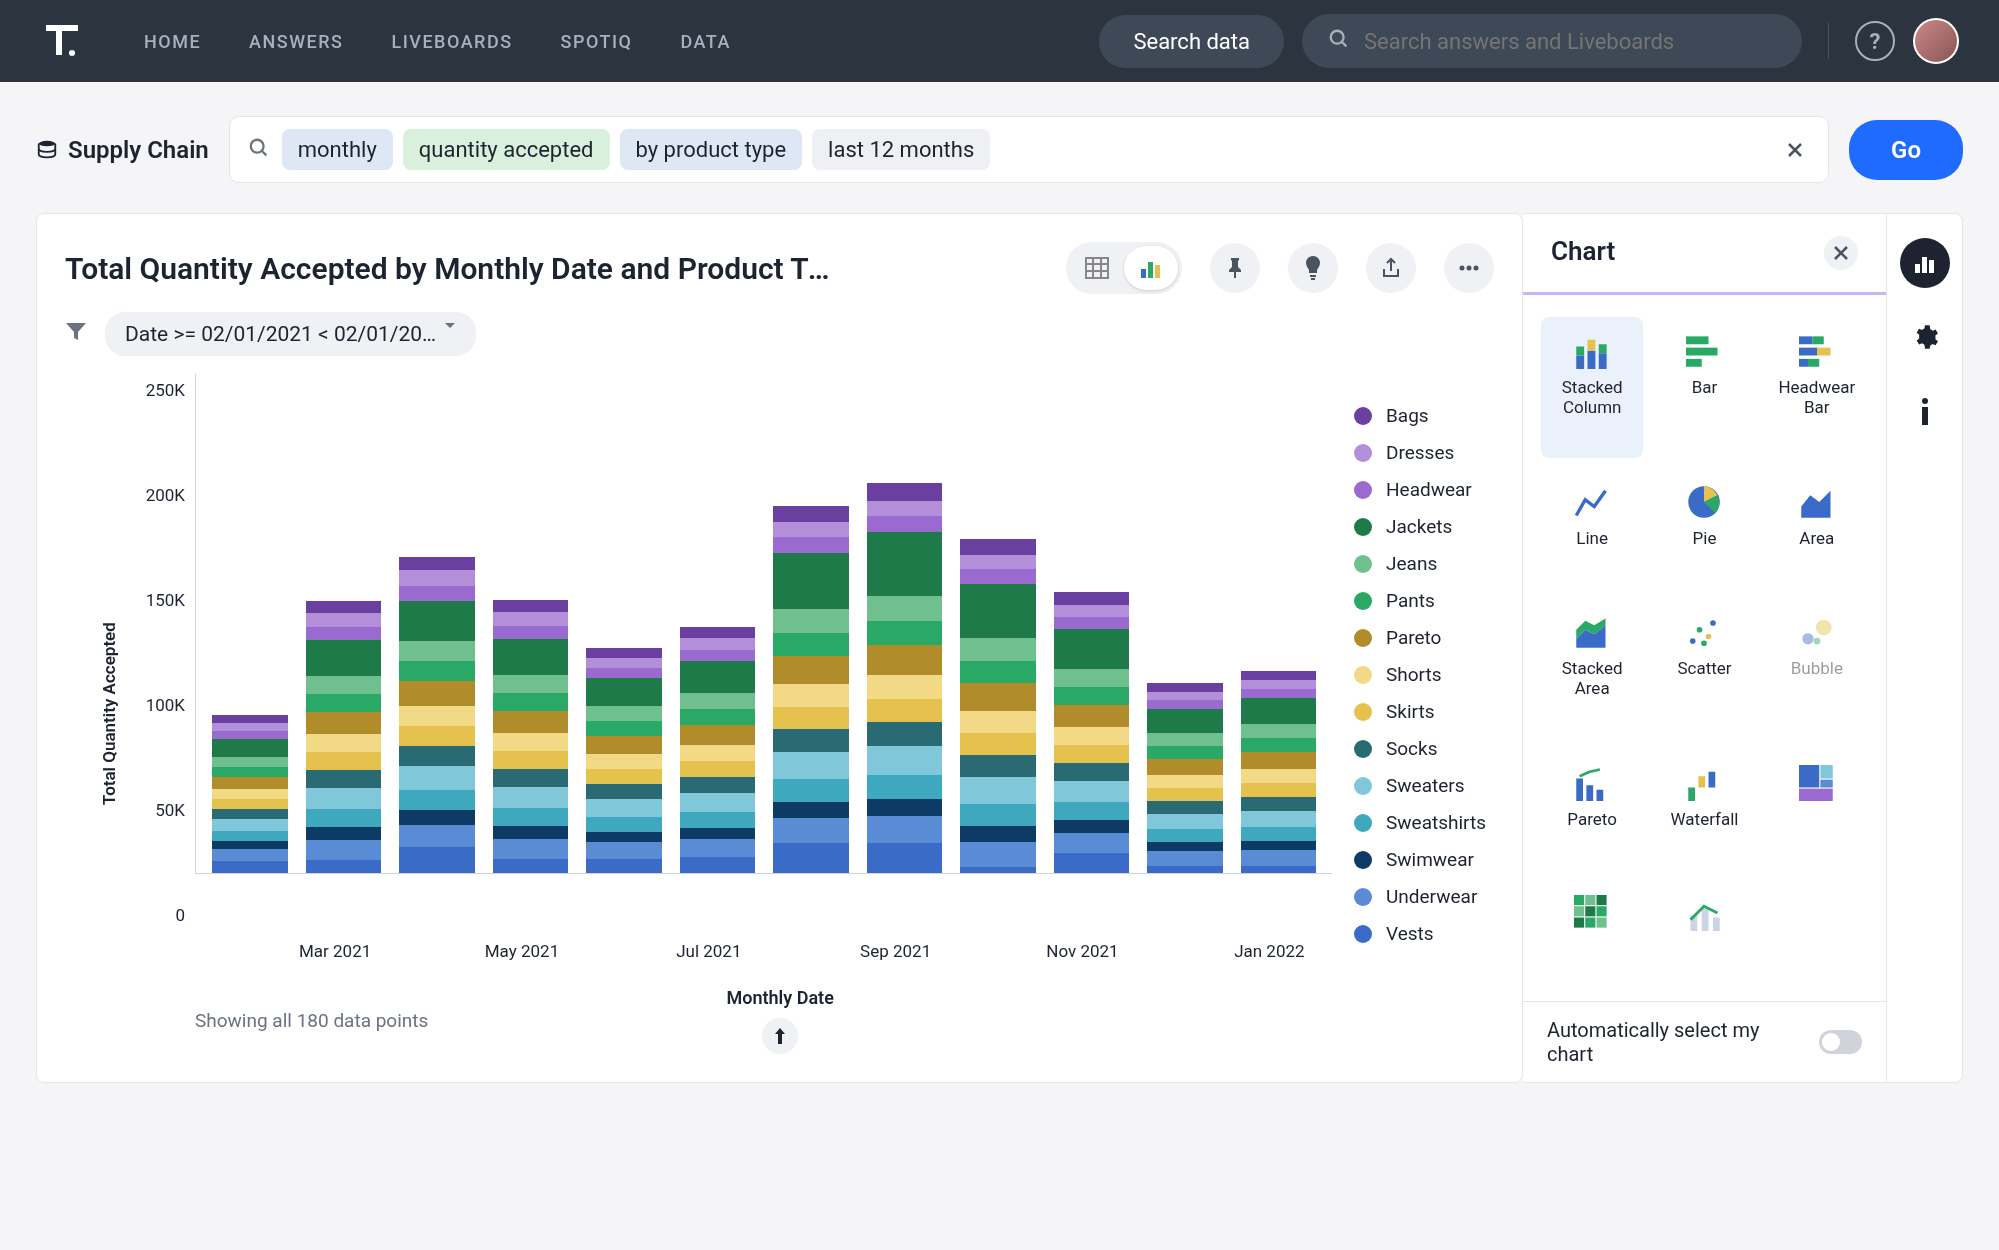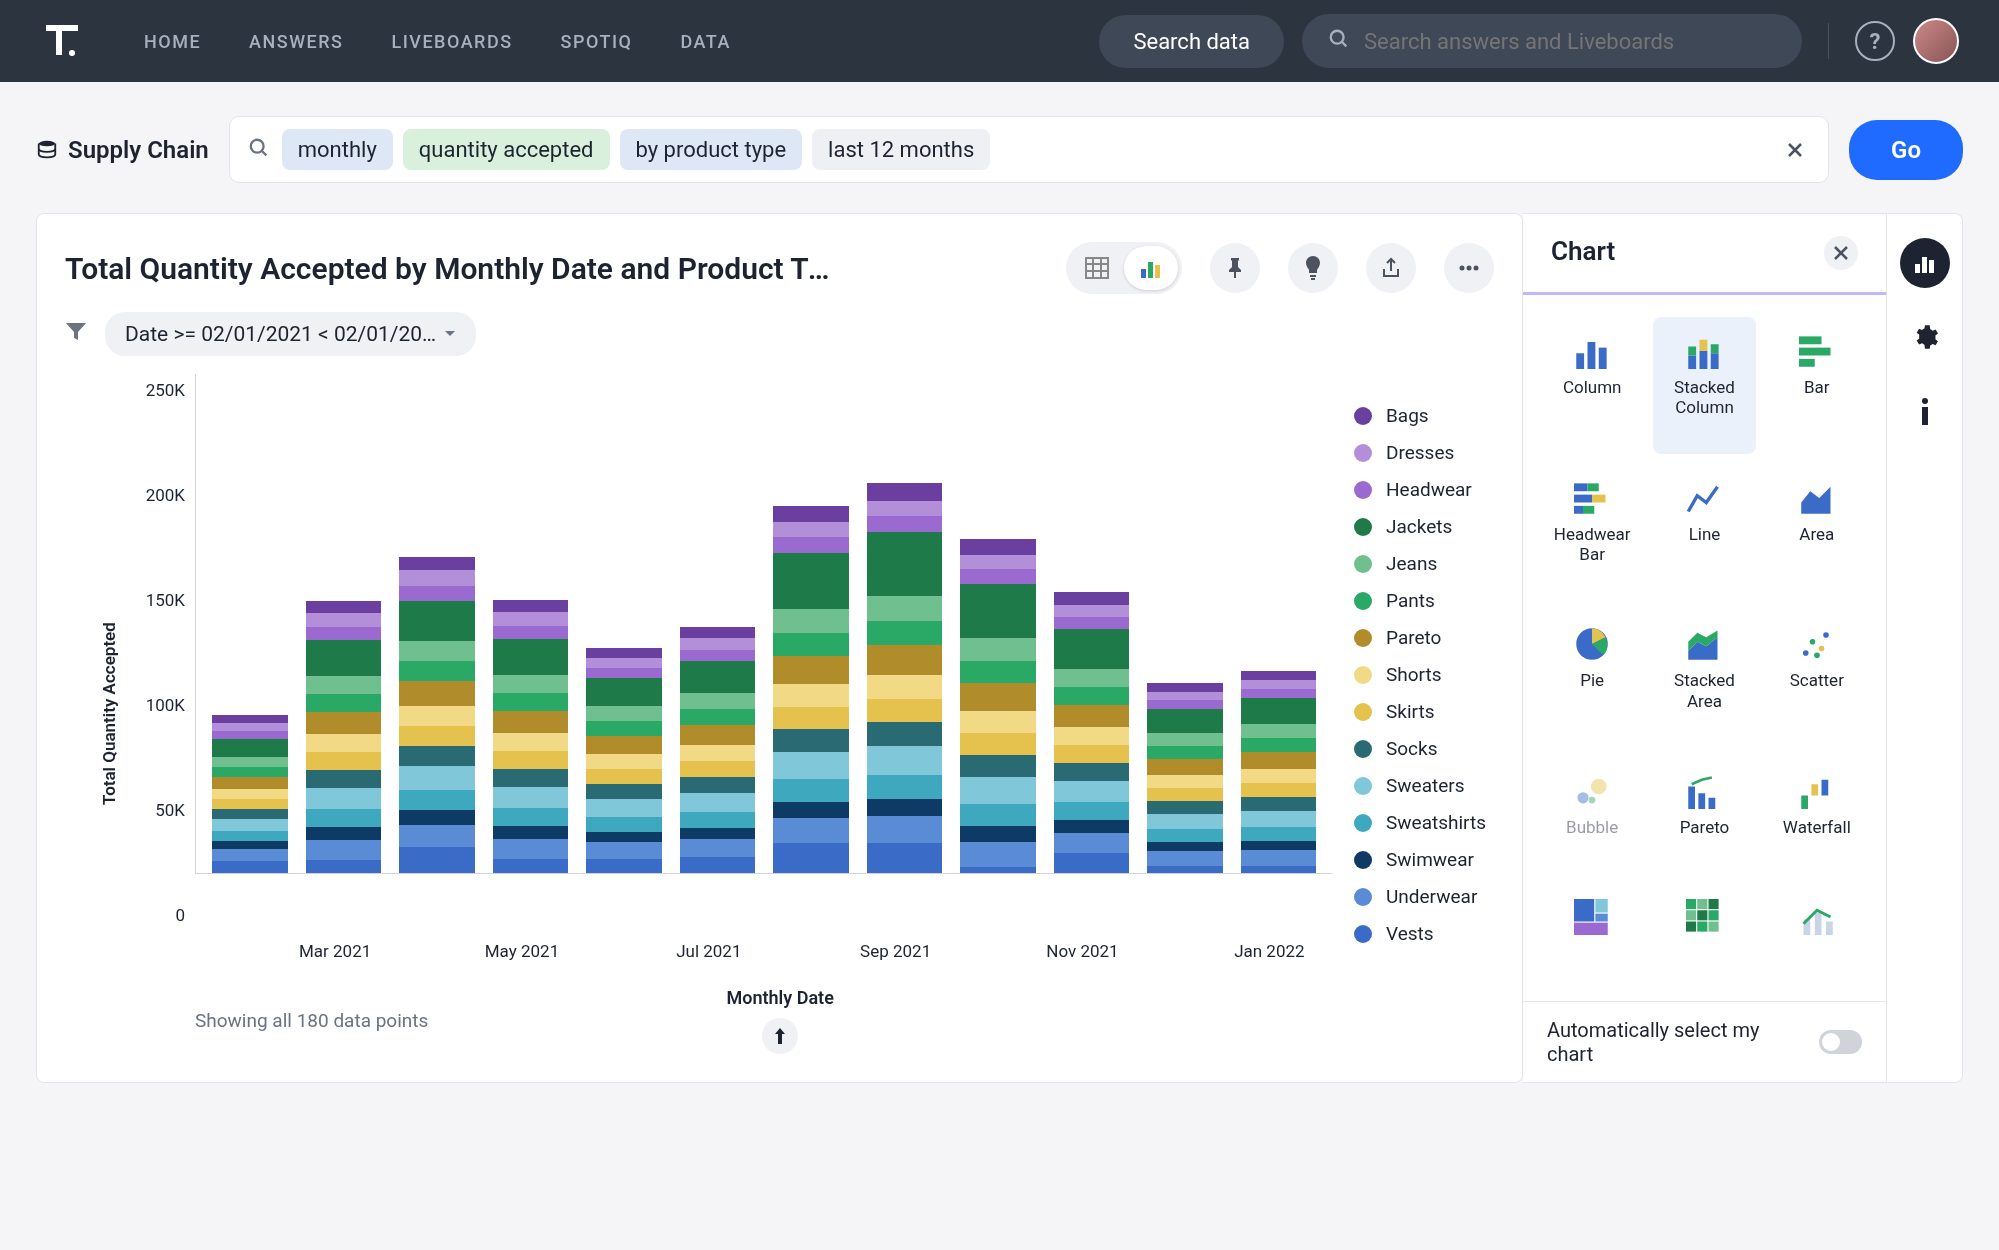--- a/index.html
+++ b/index.html
@@ -36,21 +36,21 @@
 .card { background: #fff; border: 1px solid #e3e5e9; border-radius: 8px; flex: 1; display: flex; flex-direction: column; padding: 28px 0 28px 28px; min-height: 870px; }
 .card-header { display: flex; align-items: center; gap: 18px; padding-bottom: 18px; }
 .card-title { font-size: 30px; font-weight: 600; color: #1d2330; max-width: 770px; white-space: nowrap; overflow: hidden; text-overflow: ellipsis; }
 .view-toggle { background: #f0f1f4; border-radius: 28px; display: flex; padding: 4px; margin-left: auto; }
 .view-toggle .vt { width: 54px; height: 44px; border-radius: 24px; display: flex; align-items: center; justify-content: center; cursor: pointer; }
 .view-toggle .vt.active { background: #fff; box-shadow: 0 1px 3px rgba(0,0,0,.15); }
 .iconbtn { width: 50px; height: 50px; border-radius: 50%; background: #f0f1f4; display: flex; align-items: center; justify-content: center; cursor: pointer; color: #4b5260; margin-left: 10px; }
 
 .filterrow { display: flex; align-items: center; gap: 18px; padding-bottom: 18px; }
 .filter-icon { color: #6b7280; }
-.filter-chip { background: #f0f1f4; border-radius: 20px; padding: 10px 20px; font-size: 21px; color: #1d2330; display: flex; align-items: center; gap: 8px; }
+.filter-chip { background: #f0f1f4; border-radius: 20px; padding: 10px 20px; font-size: 21px; color: #1d2330; display: flex; gap: 8px; }
 
 
 .chartwrap { flex: 1; display: flex; }
 .chart-area { flex: 1; display: flex; position: relative; padding-left: 30px; }
 .ylabel { writing-mode: vertical-rl; transform: rotate(180deg); font-size: 17px; color: #1d2330; font-weight: 600; text-align: center; padding: 0 4px; }
 .chart-inner { flex: 1; display: flex; flex-direction: column; }
 .plot { flex: 1; display: flex; }
 .yaxis { width: 72px; display: flex; flex-direction: column; justify-content: space-between; padding: 6px 10px 6px 0; }
 .ytick { font-size: 17px; color: #1d2330; text-align: right; }
 .bars { flex: 1; display: flex; align-items: flex-end; gap: 18px; border-left: 1px solid #d0d3d9; border-bottom: 1px solid #d0d3d9; padding: 0 16px; height: 500px; position: relative; }
@@ -540,28 +540,20 @@
       <div class="cfg-header">
         <span class="cfg-title">Chart</span>
         <div class="cfg-close">
           <svg width="14" height="14" viewBox="0 0 14 14" stroke="currentColor" stroke-width="2.5">
               <line x1="1" y1="1" x2="13" y2="13"></line>
               <line x1="13" y1="1" x2="1" y2="13"></line>
             </svg>
         </div>
       </div>
       <div class="chart-grid" id="chartgrid">
-          <div class="chart-type">
-            <svg class="cticon" viewBox="0 0 32 32">
-              <rect x="2" y="18" width="7" height="14" fill="#3a6cc7"></rect>
-              <rect x="12" y="8" width="7" height="24" fill="#3a6cc7"></rect>
-              <rect x="22" y="13" width="7" height="19" fill="#3a6cc7"></rect>
-            </svg>
-            <span class="ctlabel">Column</span>
-          </div>
           <div class="chart-type selected">
             <svg class="cticon" viewBox="0 0 32 32">
               <rect x="2" y="20" width="7" height="12" fill="#3a6cc7"></rect>
               <rect x="2" y="12" width="7" height="8" fill="#2aa866"></rect>
               <rect x="12" y="16" width="7" height="16" fill="#3a6cc7"></rect>
               <rect x="12" y="6" width="7" height="10" fill="#e5c24d"></rect>
               <rect x="22" y="18" width="7" height="14" fill="#3a6cc7"></rect>
               <rect x="22" y="10" width="7" height="8" fill="#2aa866"></rect>
             </svg>
             <span class="ctlabel">Stacked Column</span>
@@ -586,31 +578,31 @@
             <span class="ctlabel">Headwear Bar</span>
           </div>
           <div class="chart-type">
             <svg class="cticon" viewBox="0 0 32 32">
               <polyline points="2,28 10,14 18,20 28,6" fill="none" stroke="#3a6cc7" stroke-width="3"></polyline>
             </svg>
             <span class="ctlabel">Line</span>
           </div>
           <div class="chart-type">
             <svg class="cticon" viewBox="0 0 32 32">
-              <path d="M2 30L2 20 10 10 18 16 28 6 28 30z" fill="#3a6cc7"></path>
-            </svg>
-            <span class="ctlabel">Area</span>
-          </div>
-          <div class="chart-type">
-            <svg class="cticon" viewBox="0 0 32 32">
               <circle cx="16" cy="16" r="14" fill="#3a6cc7"></circle>
               <path d="M16 16L16 2A14 14 0 0 1 28 10z" fill="#e5c24d"></path>
               <path d="M16 16L28 10A14 14 0 0 1 26 26z" fill="#2aa866"></path>
             </svg>
             <span class="ctlabel">Pie</span>
+          </div>
+          <div class="chart-type">
+            <svg class="cticon" viewBox="0 0 32 32">
+              <path d="M2 30L2 20 10 10 18 16 28 6 28 30z" fill="#3a6cc7"></path>
+            </svg>
+            <span class="ctlabel">Area</span>
           </div>
           <div class="chart-type">
             <svg class="cticon" viewBox="0 0 32 32">
               <path d="M2 30L2 22 10 14 18 18 28 10 28 30z" fill="#3a6cc7"></path>
               <path d="M2 22L10 14 18 18 28 10 28 4 18 10 10 6 2 14z" fill="#2aa866"></path>
             </svg>
             <span class="ctlabel">Stacked Area</span>
           </div>
           <div class="chart-type">
             <svg class="cticon" viewBox="0 0 32 32">

